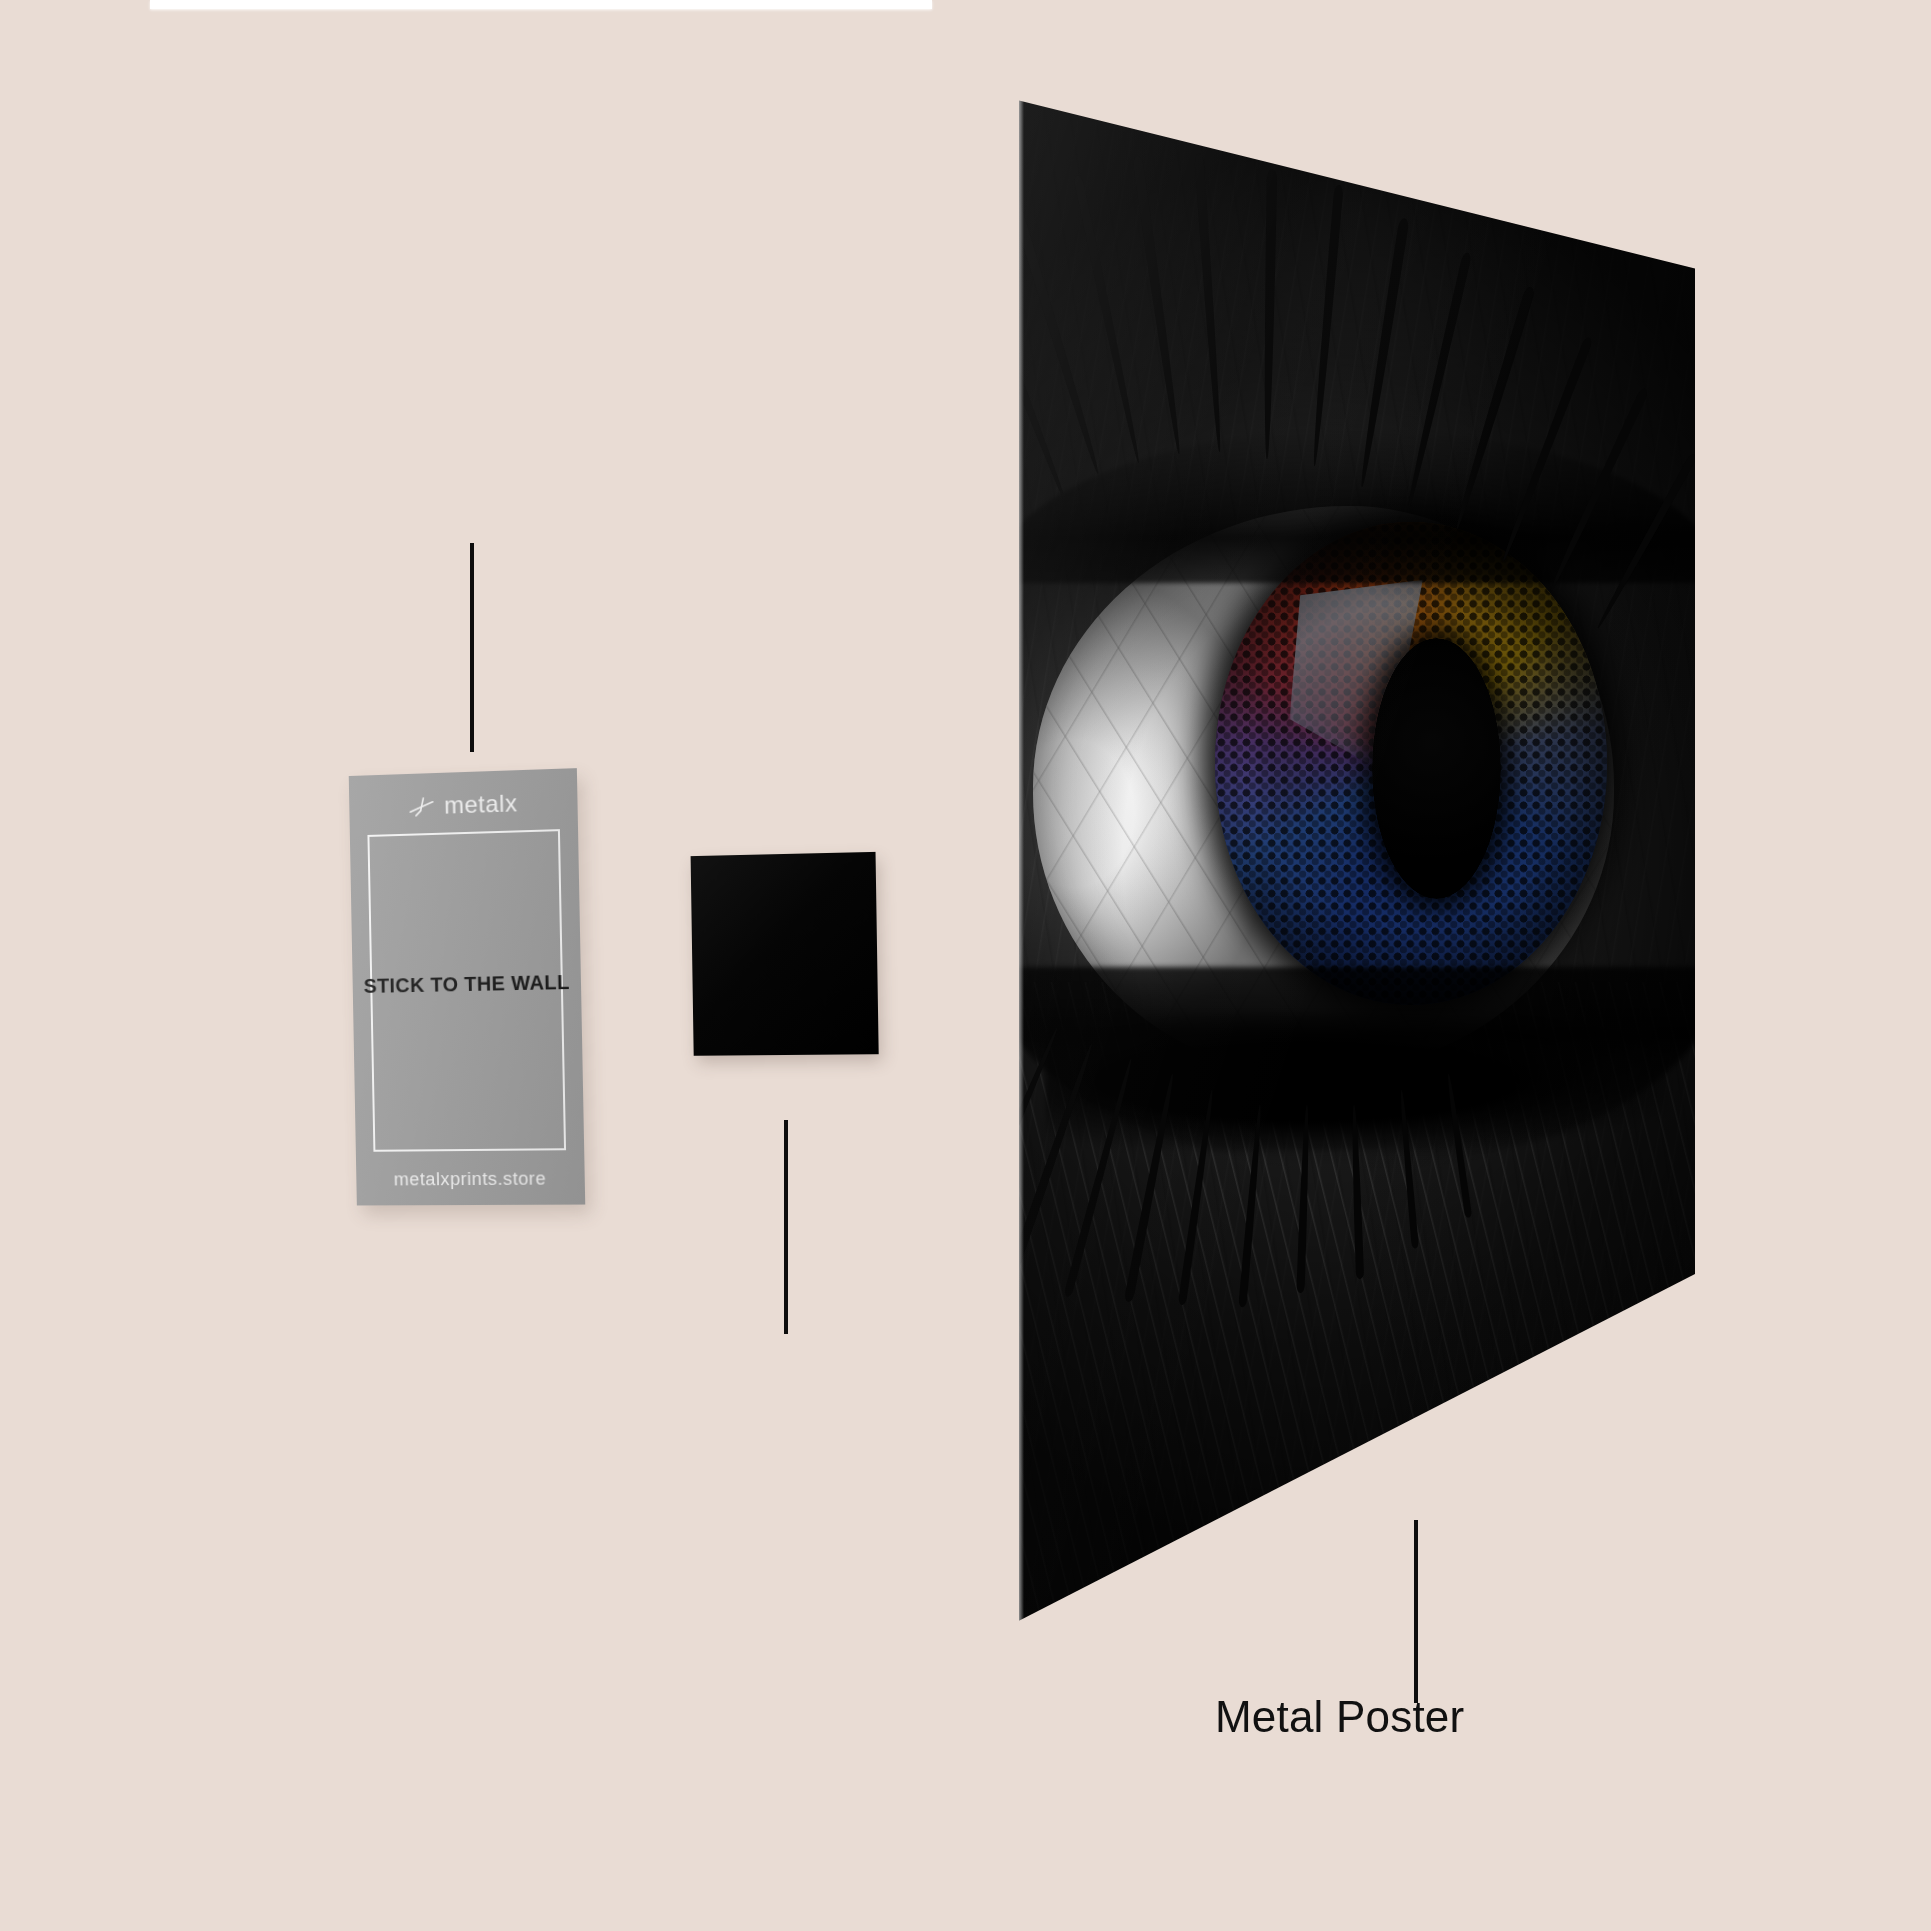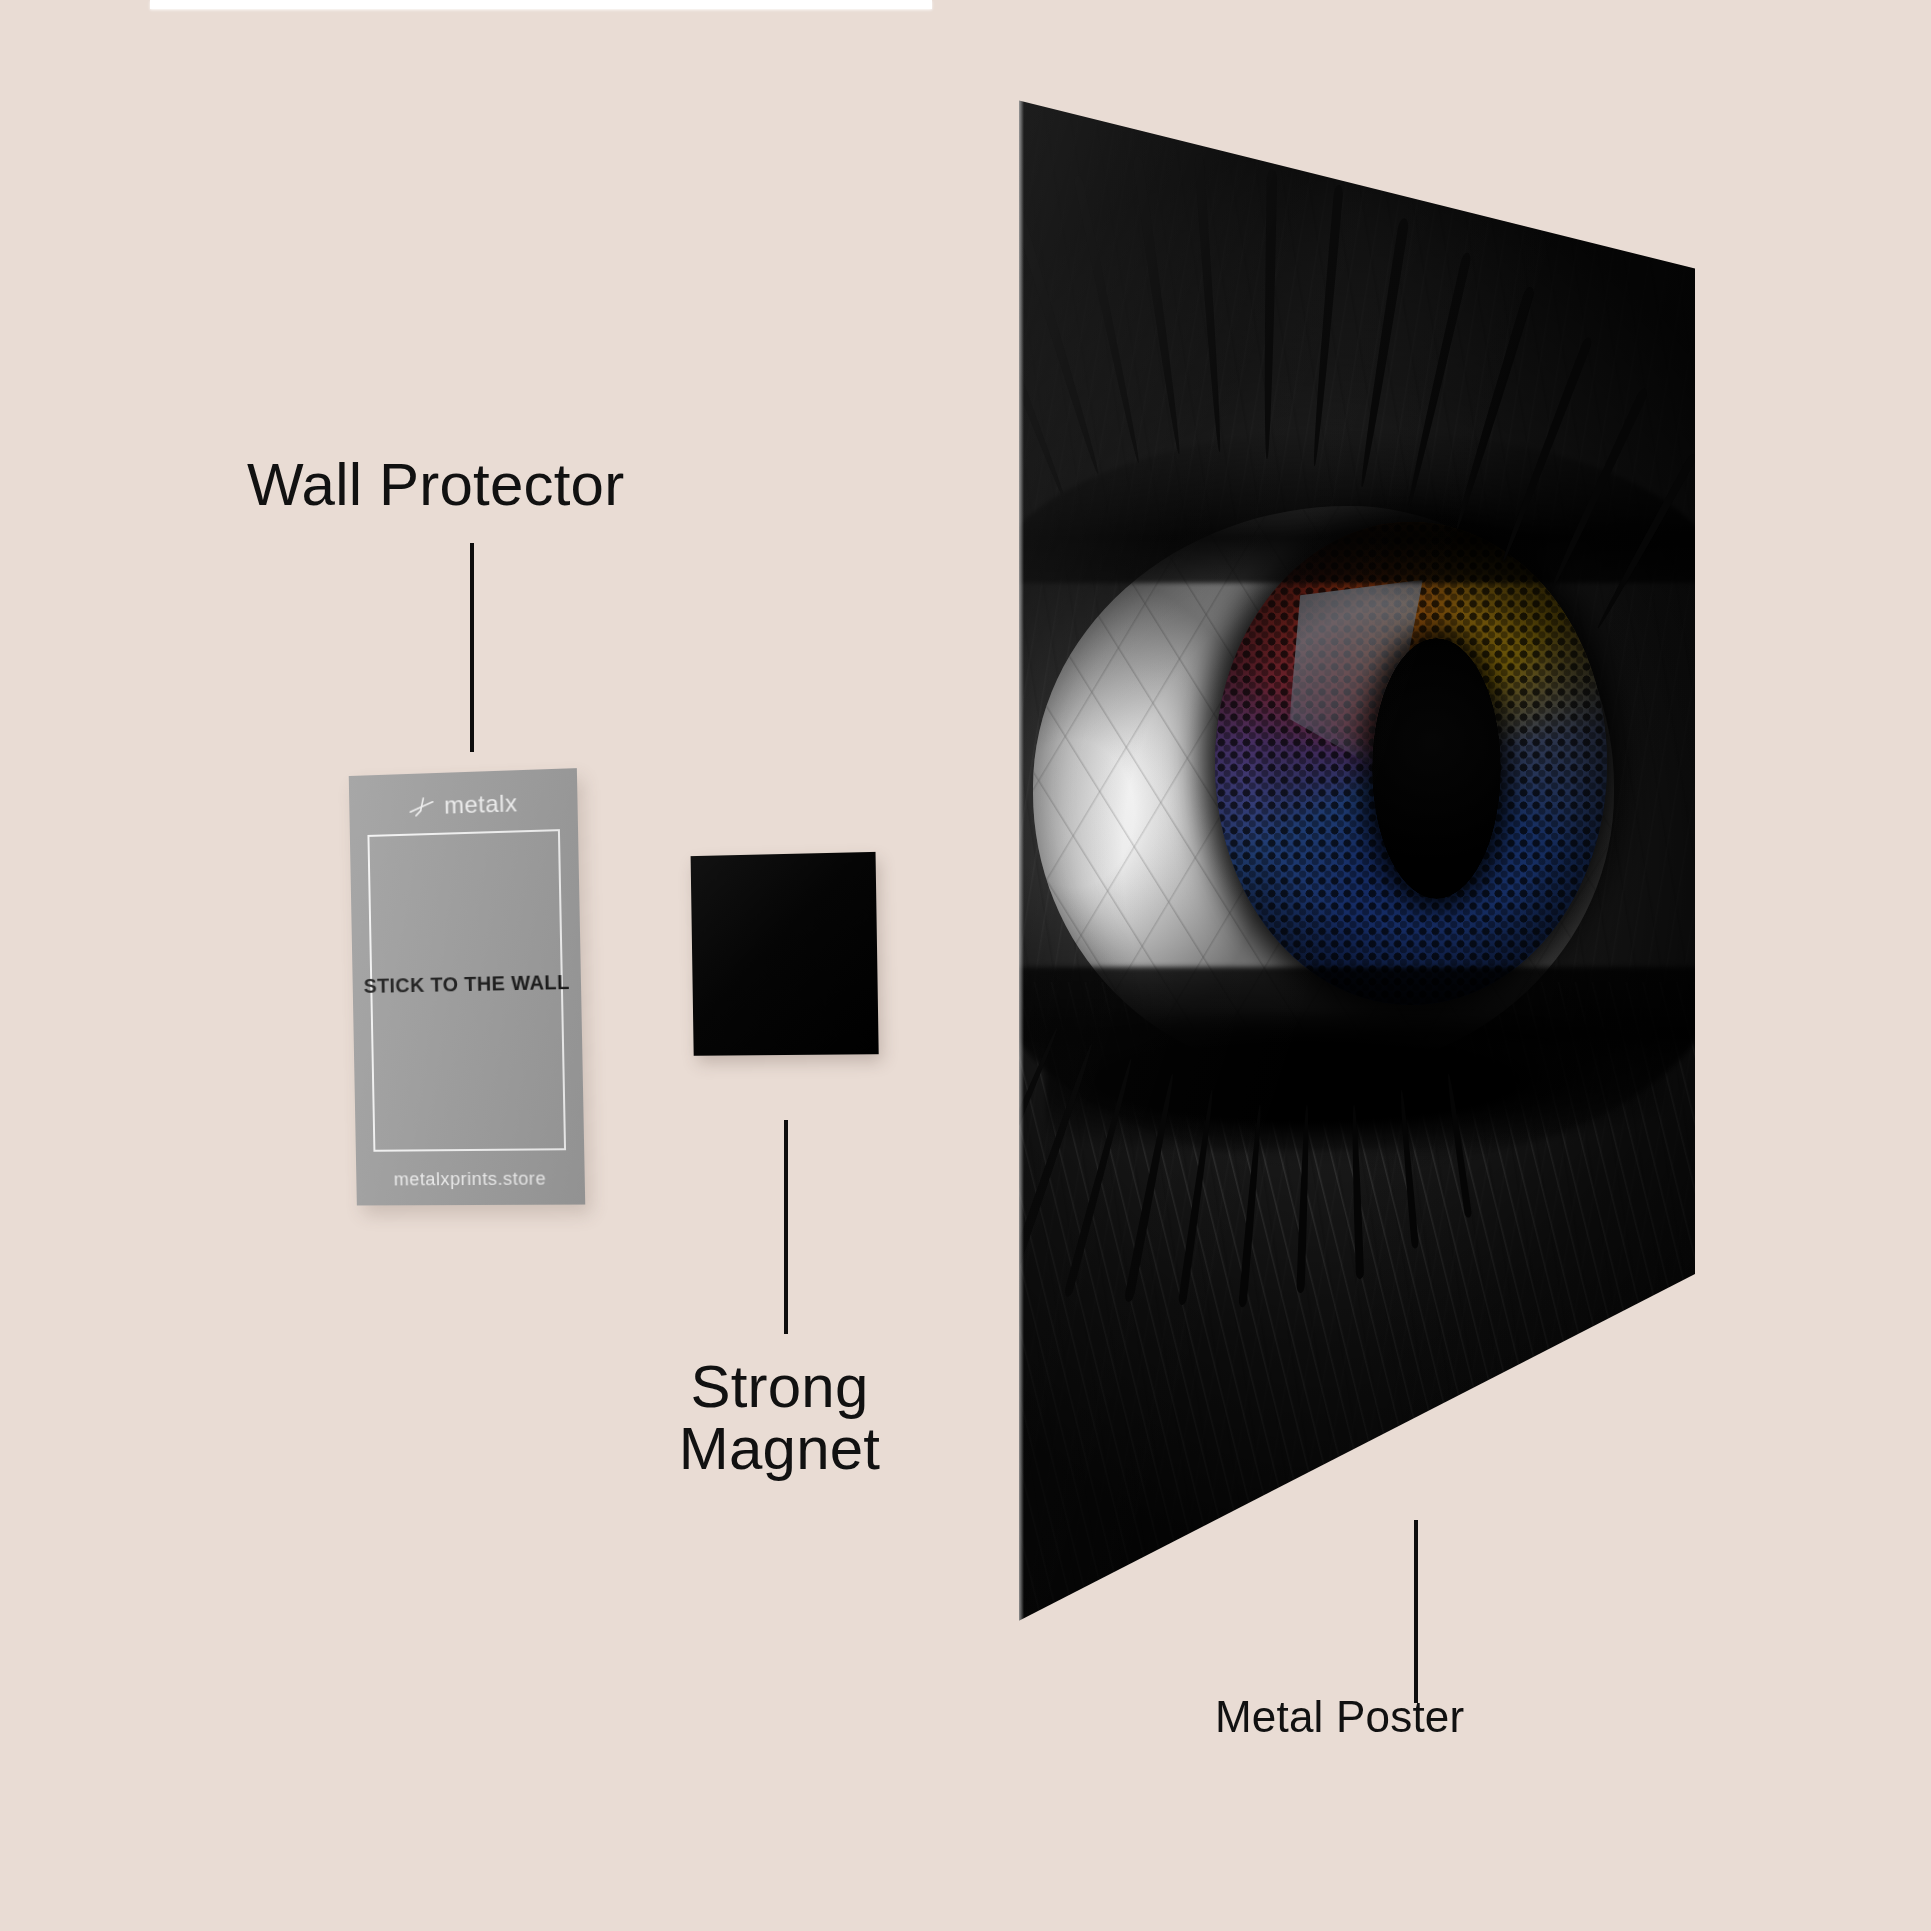--- a/index.html
+++ b/index.html
@@ -470,20 +470,18 @@
 
     <div class="wp-url">metalxprints.store</div>
   </div>
 
   <div id="magnet"></div>
 
   <div class="leader" id="leader-wall-protector"></div>
   <div class="leader" id="leader-strong-magnet"></div>
   <div class="leader" id="leader-metal-poster"></div>
 
-  <div class="label" id="label-wall-protector">Wall Protector</div>
-
-  <div class="label" id="label-strong-magnet"><span>Strong</span><br><span>Magnet</span></div>
+
 
   <div class="label" id="label-metal-poster">Metal Poster</div>
 
 </div>
 
 
 </body></html>

